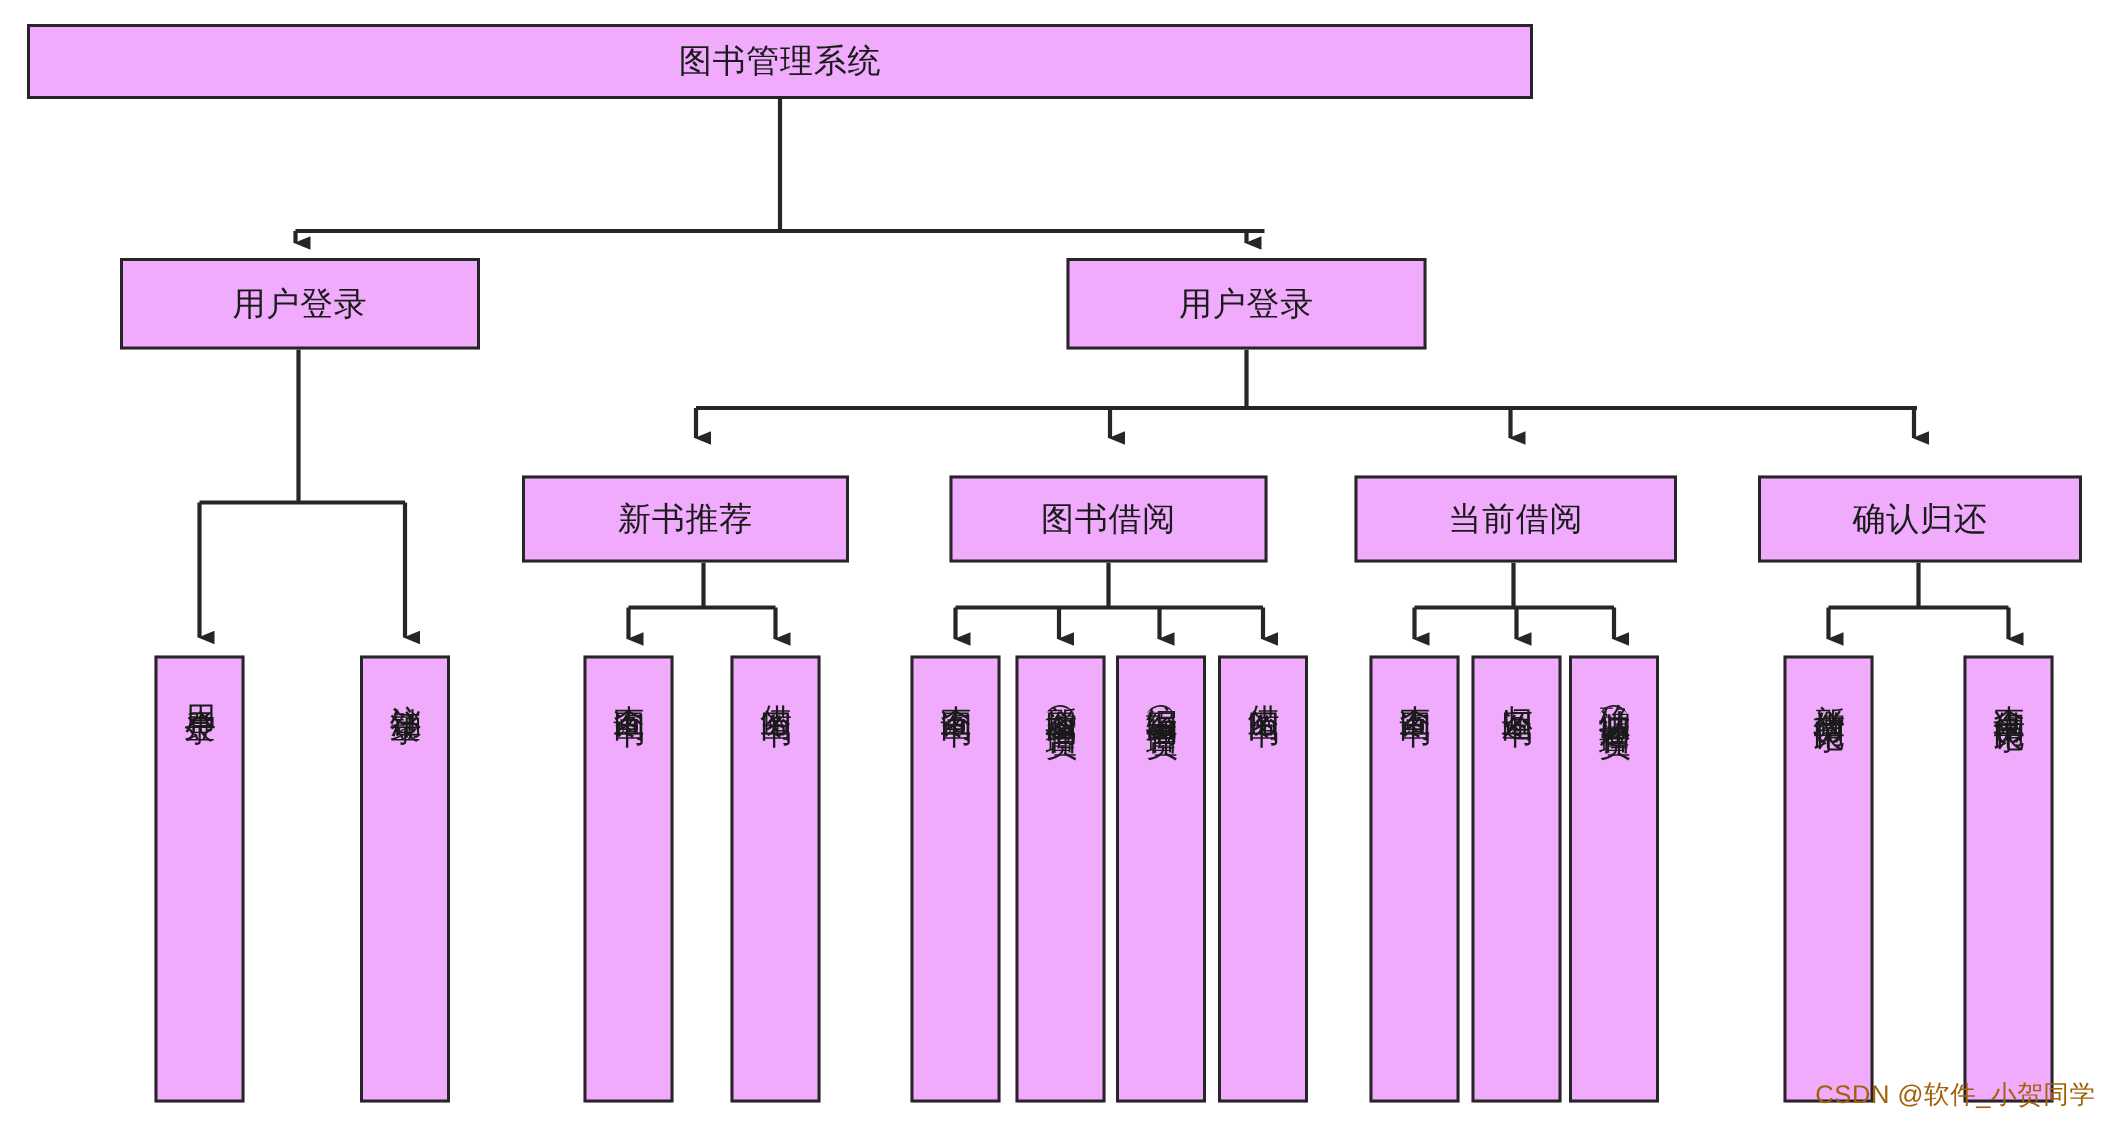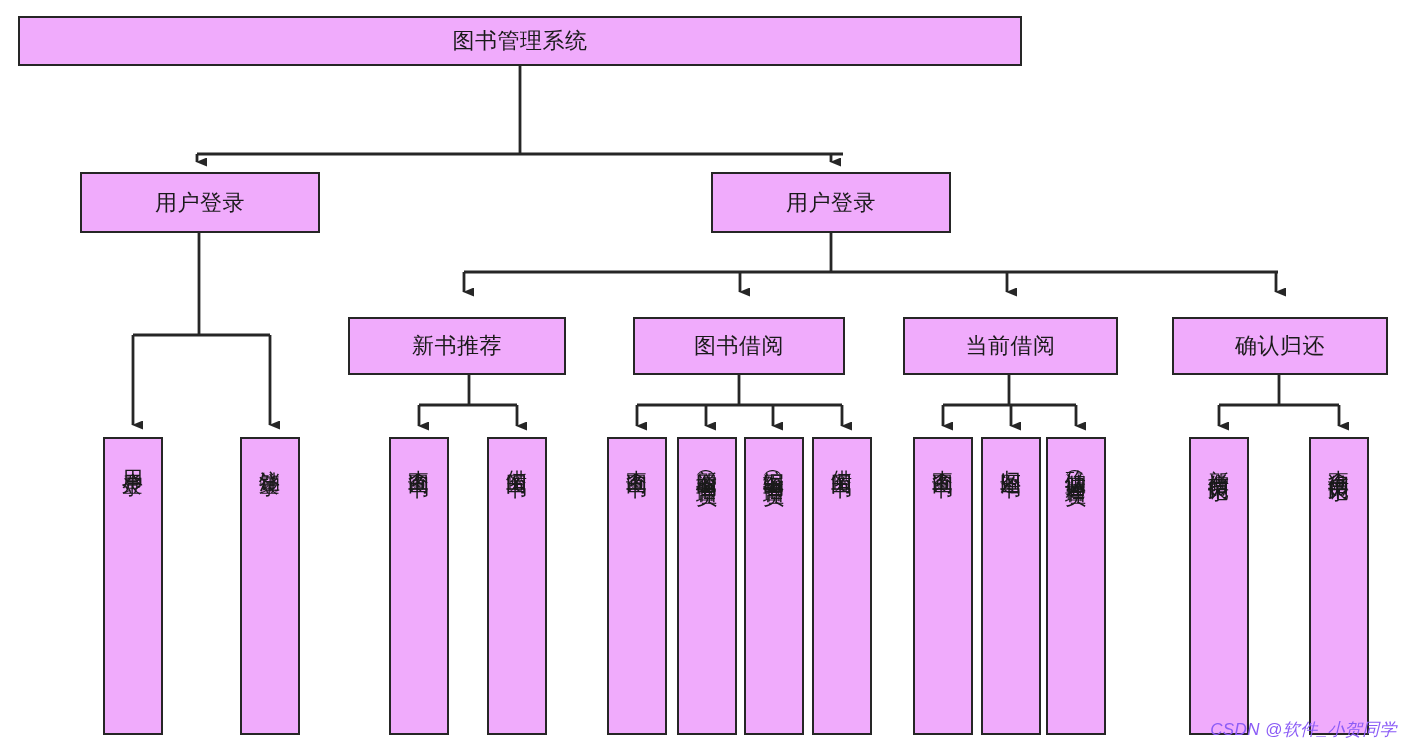--- a/index.html
+++ b/index.html
@@ -60,25 +60,24 @@
   }
   .node.level1 .node-label,
   .node.level2 .node-label {
     font-size: 22px;
   }
   #watermark {
     position: absolute;
     right: 8px;
     bottom: 6px;
     font-size: 17px;
-    color: #8b5cf6;
+    color: #a16207;
     letter-spacing: 0.4px;
     white-space: nowrap;
     pointer-events: none;
-    font-style: italic;
   }
 </style>
 </head>
 <body>
 
 <div id="diagram-root">
 
   <svg id="diagram-svg" viewBox="0 0 1405 747" xmlns="http://www.w3.org/2000/svg">
     <defs>
       <marker id="arrowhead" markerWidth="9" markerHeight="11" refX="4.5" refY="10" orient="auto" markerUnits="userSpaceOnUse">

